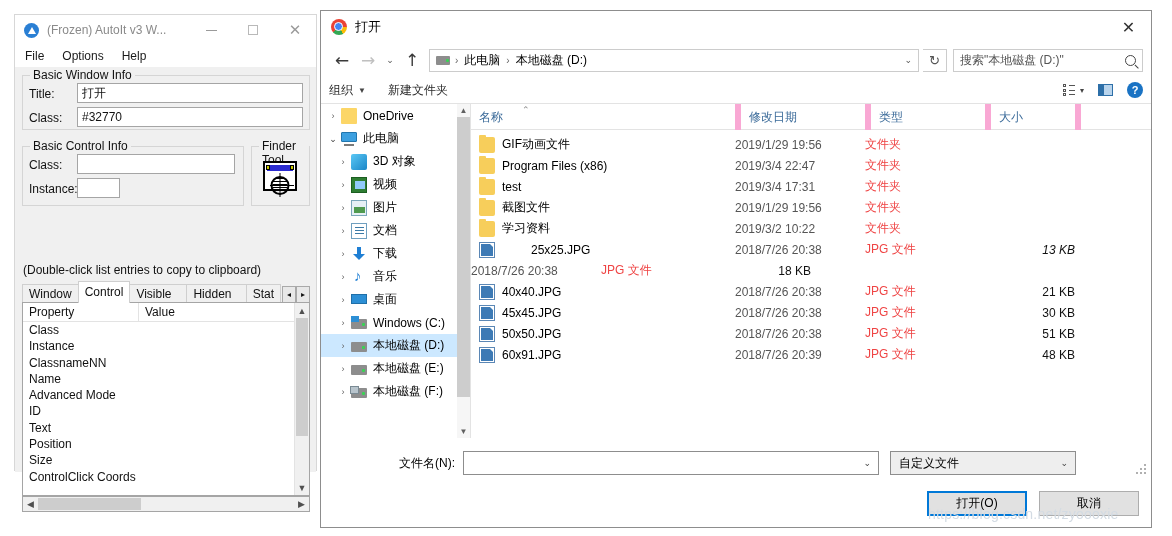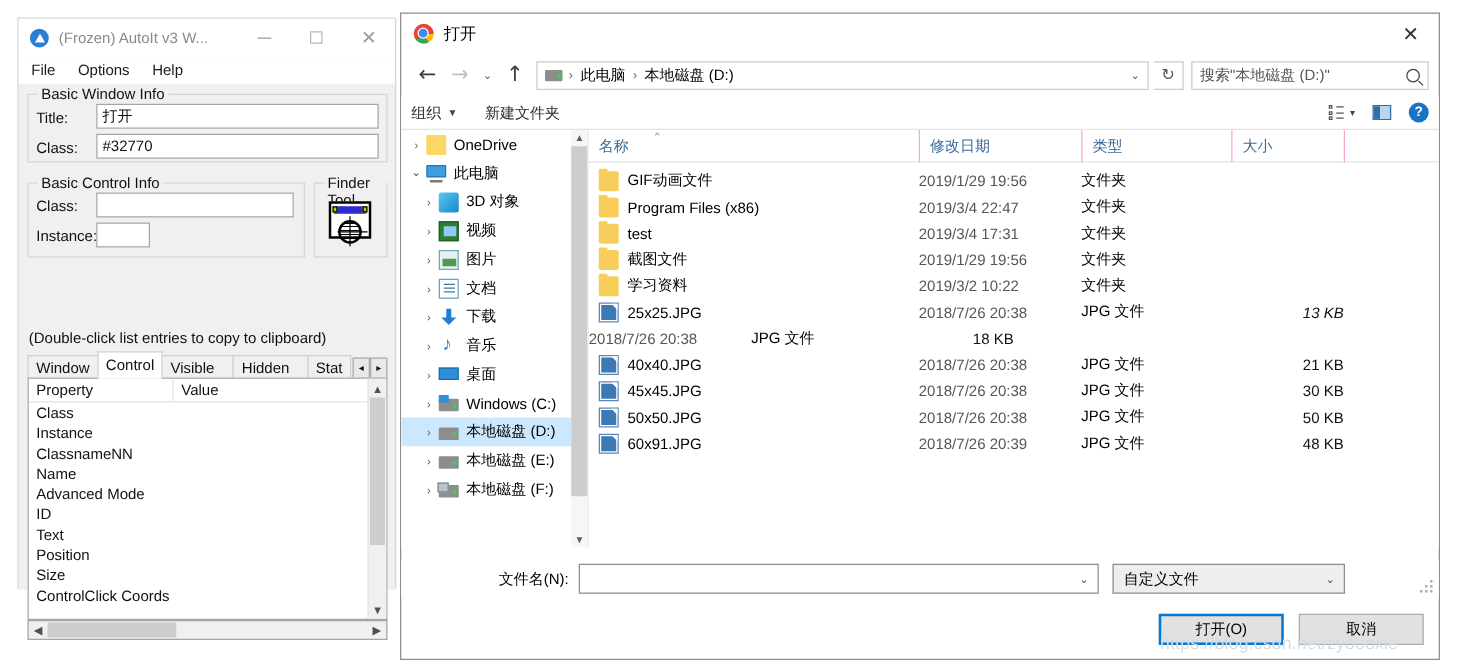--- a/index.html
+++ b/index.html
@@ -192,33 +192,33 @@
   .ic-drive-win { background:#8d8d8d; height:10px; margin-top:3px; border-radius:1px; }
   .ic-drive-win::before{content:"";position:absolute;left:0;top:-3px;width:8px;height:6px;background:#2d8fd5;}
   .ic-drive-win::after{content:"";position:absolute;right:2px;top:3.5px;width:3px;height:3px;background:#39d354;border-radius:1px;}
   .ic-drive-net { background:#8d8d8d; height:10px; margin-top:3px; border-radius:1px; }
   .ic-drive-net::before{content:"";position:absolute;left:-1px;top:-2px;width:7px;height:6px;background:#b8c4cc;border:1px solid #7a8a93;}
   .ic-drive-net::after{content:"";position:absolute;right:2px;top:3.5px;width:3px;height:3px;background:#39d354;border-radius:1px;}
 
   #file-pane { flex:1; position:relative; background:#fff; }
   #col-head { display:flex; height:26px; border-bottom:1px solid #e3e3e3; position:relative; }
   .col { font-size:12px; color:#3a6a99; display:flex; align-items:center; padding-left:8px;
-    border-left:1px solid #f9a8d4; height:26px; }
+    border-left:6px solid #f9a8d4; height:26px; }
   .col:first-child { border-left:none; }
   #sort-ind { position:absolute; left:51px; top:1px; font-size:9px; color:#8a8a8a; }
   .frow { display:flex; height:21px; align-items:center; font-size:12px; color:#000; }
   .f-name { display:flex; align-items:center; padding-left:8px; }
   .f-ico { width:16px; height:16px; margin-right:7px; position:relative; flex:none; }
   .ic-fold { background:#f7ce5b; border-radius:1px 2px 2px 2px; }
   .ic-fold::before{content:"";position:absolute;left:0;top:-2px;width:7px;height:3px;background:#f7ce5b;border-radius:1px 1px 0 0;}
   .ic-jpg { background:#fff; border:1px solid #5b87b5; }
   .ic-jpg::after{content:"";position:absolute;left:1px;top:1px;right:1px;bottom:1px;background:#3d7ab5;}
   .ic-jpg .fold{position:absolute;right:0;top:0;width:0;height:0;border-left:5px solid transparent;border-top:5px solid #fff;z-index:2;}
   .f-date { color:#555; }
-  .f-type { color:#000000; }
+  .f-type { color:#ef4444; }
   .f-size { color:#111; text-align:right; }
 
   #dlg-bottom { height:auto; padding:0; background:#fff; position:relative; }
   #fname-row { display:flex; align-items:center; height:30px; margin-top:10px; }
   #fname-label { width:142px; text-align:right; padding-right:8px; font-size:12px; }
   #fname-input { width:416px; height:24px; border:1px solid #8d8d8d; background:#fff; position:relative; }
   #fname-input .chev{ position:absolute; right:7px; top:6px; font-size:9px; color:#444; }
   #filter-combo { width:186px; height:24px; border:1px solid #8d8d8d; background:#eeeeee;
     margin-left:11px; display:flex; align-items:center; padding-left:8px; position:relative; font-size:12px; }
   #filter-combo .chev{ position:absolute; right:7px; top:6px; font-size:9px; color:#444; }
@@ -528,21 +528,21 @@
           <div class="frow">
             <div class="f-name" style="width:264px;">
                 <span class="f-ico ic-fold"></span>
                 <span>学习资料</span>
               </div>
             <div class="f-date" style="width:130px;">2019/3/2 10:22</div>
             <div class="f-type" style="width:120px;">文件夹</div>
             <div class="f-size" style="width:90px;"></div>
           </div>
           <div class="frow">
-            <div class="f-name" style="width:264px;">
+            <div class="f-name" style="width:264px;gap:29px;">
                 <span class="f-ico ic-jpg">
                   <i class="fold"></i>
                 </span>
                 <span>25x25.JPG</span>
               </div>
             <div class="f-date" style="width:130px;">2018/7/26 20:38</div>
             <div class="f-type" style="width:120px;">JPG 文件</div>
             <div class="f-size" style="width:90px;font-style:italic;">13 KB</div>
           </div>
           <div class="frow">
@@ -574,21 +574,21 @@
           </div>
           <div class="frow">
             <div class="f-name" style="width:264px;">
                 <span class="f-ico ic-jpg">
                   <i class="fold"></i>
                 </span>
                 <span>50x50.JPG</span>
               </div>
             <div class="f-date" style="width:130px;">2018/7/26 20:38</div>
             <div class="f-type" style="width:120px;">JPG 文件</div>
-            <div class="f-size" style="width:90px;">50 KB</div>
+            <div class="f-size" style="width:90px;">51 KB</div>
           </div>
           <div class="frow">
             <div class="f-name" style="width:264px;">
                 <span class="f-ico ic-jpg">
                   <i class="fold"></i>
                 </span>
                 <span>60x91.JPG</span>
               </div>
             <div class="f-date" style="width:130px;">2018/7/26 20:39</div>
             <div class="f-type" style="width:120px;">JPG 文件</div>

